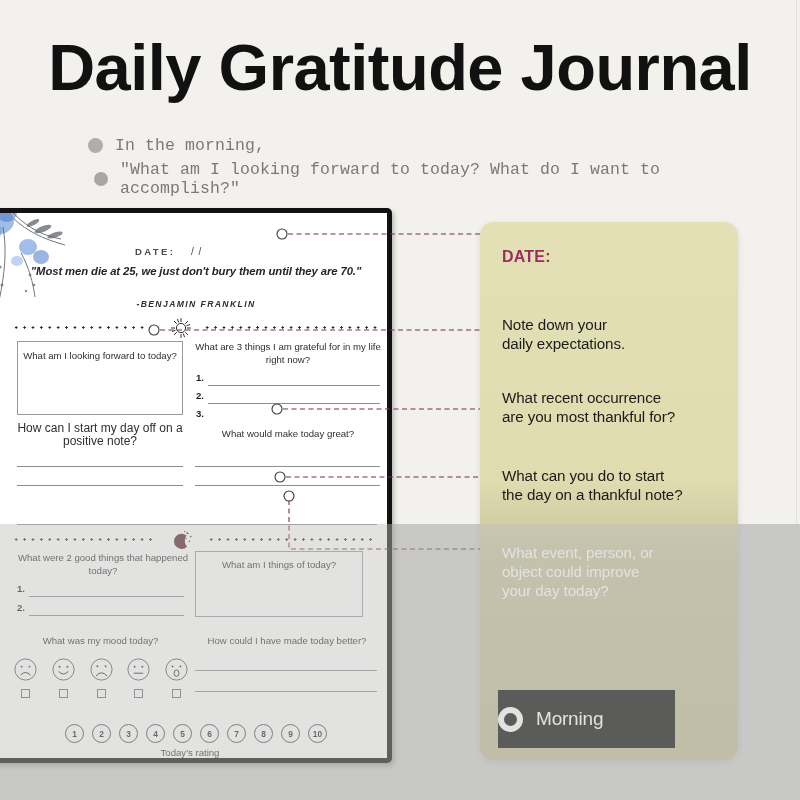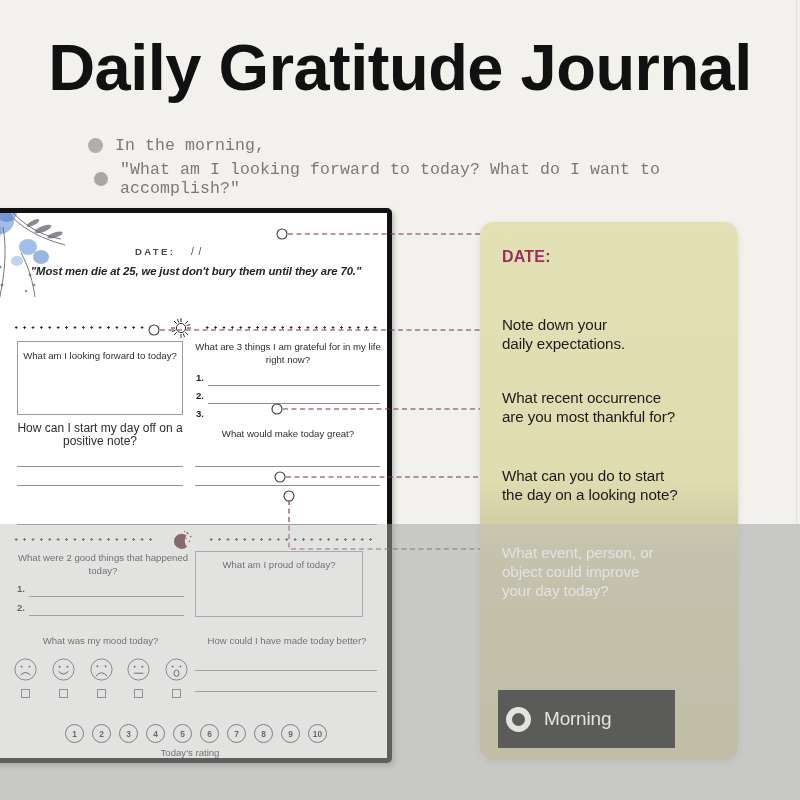--- a/index.html
+++ b/index.html
@@ -195,21 +195,21 @@
   }
   .annot-text.light { color: #ffffff; }
   #annot-1 { top: 26px; }
   #annot-2 { top: 93px; }
   #annot-3 { top: 166px; }
   #annot-4 { top: 244px; }
   #annot-5 { top: 321px; }
 
   #morning-button {
     position: absolute; left: 18px; top: 468px; width: 177px; height: 58px;
-    background: #0a0a0a; display: flex; align-items: center; padding-left: 8px;
+    background: #0a0a0a; display: flex; align-items: center; padding-left: 0;
   }
   #morning-ring {
     width: 25px; height: 25px; border-radius: 50%;
     border: 6px solid #ffffff; flex: 0 0 auto;
   }
   #morning-label {
     margin-left: 13px; color: #ffffff; font-size: 19px; letter-spacing: -0.2px;
   }
 
   
@@ -268,20 +268,21 @@
       <circle cx="17" cy="94" r="1.4"></circle>
         <circle cx="49" cy="70" r="1.4"></circle>
       <circle cx="53" cy="80" r="1.3"></circle>
         <circle cx="45" cy="86" r="1.2"></circle>
     </g>
   </svg>
 
   <div class="jp" id="date-label">DATE:</div>
   <div class="jp" id="date-slashes">/      /</div>
   <div class="jp" id="quote">"Most men die at 25, we just don't bury them until they are 70."</div>
+  <div class="jp" id="quote-author">-BENJAMIN FRANKLIN</div>
 
   <div class="dot-rule" id="dots-left-am"></div>
   <div class="dot-rule" id="dots-right-am"></div>
 
   <svg id="sun-icon" viewBox="0 0 22 22">
     <circle cx="11" cy="11" r="4.6" fill="none" stroke="#2e2e33" stroke-width="1"></circle>
     <g stroke="#2e2e33" stroke-width="1" stroke-linecap="round">
       <line x1="11" y1="1.5" x2="11" y2="4.6"></line>
         <line x1="11" y1="17.4" x2="11" y2="20.5"></line>
       <line x1="1.5" y1="11" x2="4.6" y2="11"></line>
@@ -330,21 +331,21 @@
     </g>
   </svg>
 
   <div class="jp" id="q-good-label">What were 2 good things that happened today?</div>
   <div class="num" id="gd-n1">1.</div>
   <div class="ln" id="gd-l1"></div>
   <div class="num" id="gd-n2">2.</div>
   <div class="ln" id="gd-l2"></div>
 
   <div class="jp" id="q-proud-box"></div>
-  <div class="jp" id="q-proud-label">What am I proud of today?</div>
+  <div class="jp" id="q-proud-label">What am I things of today?</div>
 
   <div class="jp" id="q-mood-label">What was my mood today?</div>
   <div class="jp" id="q-better-label">How could I have made today better?</div>
   <div class="ln" id="b-l1"></div>
   <div class="ln" id="b-l2"></div>
 
   <div id="mood-row">
     <svg class="mood-face" viewBox="0 0 25 25">
       <circle cx="12.5" cy="12.5" r="10.6" fill="none" stroke="#4a4a50" stroke-width="0.9"></circle>
       <circle cx="8.6" cy="9.6" r="0.95" fill="#2e2e33"></circle>
@@ -424,21 +425,21 @@
   <div class="annot-item" id="annot-2">
     <div class="annot-text" style="white-space:pre-line">Note down your
 daily expectations.</div>
   </div>
   <div class="annot-item" id="annot-3">
     <div class="annot-text" style="white-space:pre-line">What recent occurrence
 are you most thankful for?</div>
   </div>
   <div class="annot-item" id="annot-4">
     <div class="annot-text" style="white-space:pre-line">What can you do to start
-the day on a looking note?</div>
+the day on a thankful note?</div>
   </div>
   <div class="annot-item" id="annot-5">
     <div class="annot-text light" style="white-space:pre-line">What event, person, or
 object could improve
 your day today?</div>
   </div>
 
   <div id="morning-button">
     <span id="morning-ring"></span>
     <span id="morning-label">Morning</span>

